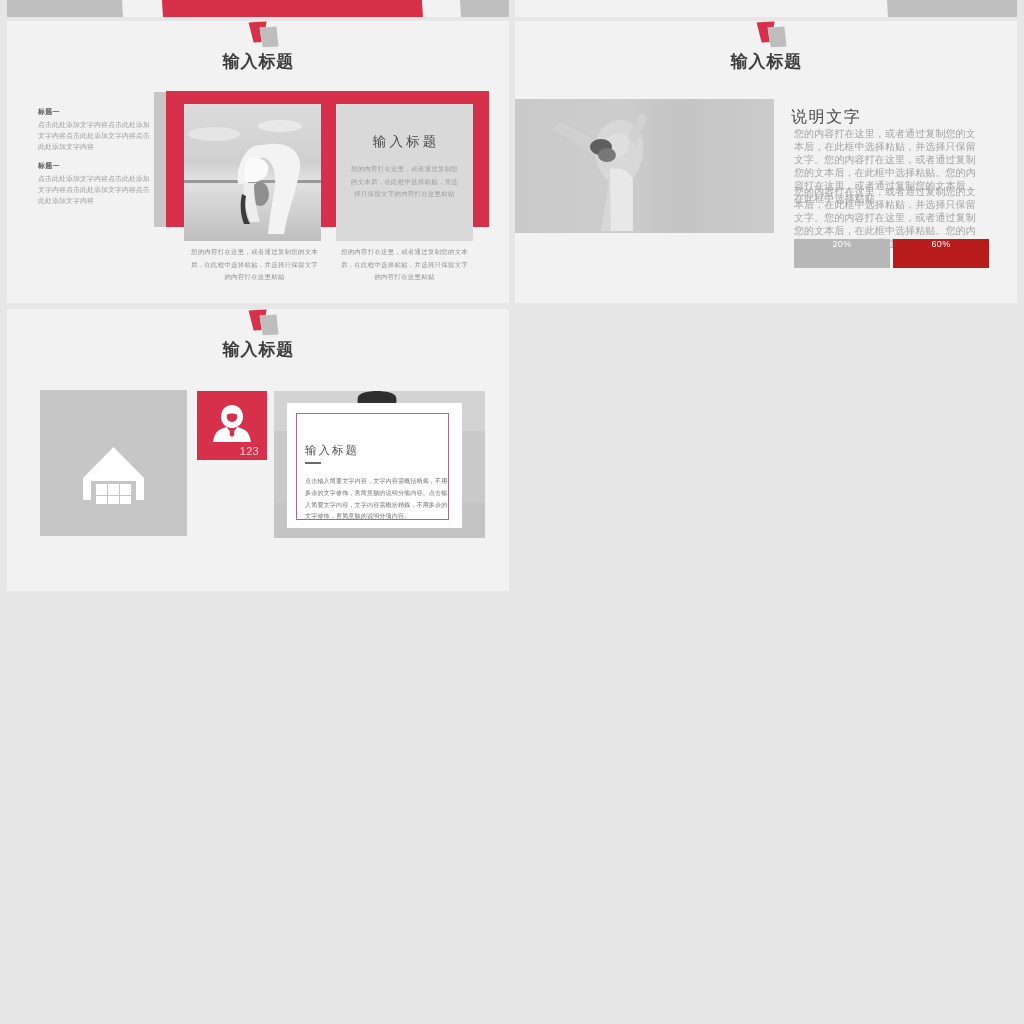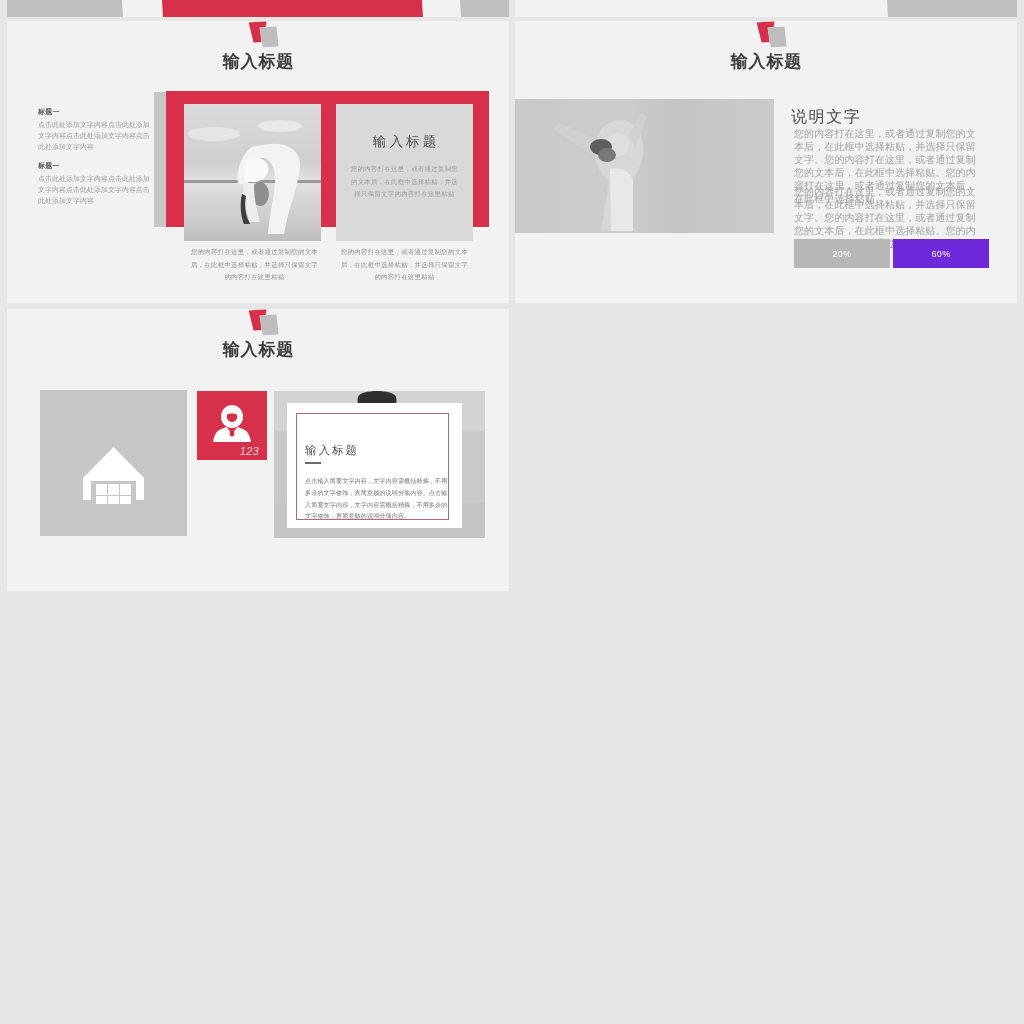--- a/index.html
+++ b/index.html
@@ -29,21 +29,21 @@
                 font-size:13.5px;color:#4a4a4a;letter-spacing:3.2px;text-indent:3.2px;}
   .s1-cardbody{position:absolute;left:12px;top:59px;width:113px;text-align:center;
                font-size:6.4px;color:#9b9b9b;line-height:12.6px;letter-spacing:.3px;}
   .s1-cap{position:absolute;font-size:6.4px;color:#8f8f8f;line-height:12.6px;
           letter-spacing:.3px;text-align:center;width:131px;top:225px;}
 
   
   .s2-photo{position:absolute;left:0;top:78px;width:259px;height:134px;overflow:hidden;}
   .s2-h{position:absolute;left:276px;top:86px;font-size:16px;color:#4a4a4a;letter-spacing:1.6px;}
   .s2-p{position:absolute;left:279px;width:186px;font-size:10px;color:#a3a3a3;line-height:13px;letter-spacing:.1px;}
-  .s2-btn{position:absolute;height:29px;width:96px;display:flex;align-items:center;
+  .s2-btn{position:absolute;height:29px;width:96px;display:flex;
           justify-content:center;font-size:9px;color:#fff;letter-spacing:.4px;top:218px;}
 
   
   .s3-gray{position:absolute;left:33px;top:81px;width:147px;height:146px;background:#c6c6c6;}
   .s3-tile{position:absolute;left:190px;width:70px;height:69px;background:#d6304a;overflow:hidden;}
   .s3-val{position:absolute;right:8px;bottom:3px;font-size:11px;color:#ffd5dc;letter-spacing:.3px;line-height:12px;}
   .s3-photo{position:absolute;left:267px;top:82px;width:211px;height:147px;overflow:hidden;}
   .s3-card{position:absolute;left:280px;top:94px;width:175px;height:125px;background:#fff;}
   .s3-inner{position:absolute;left:9px;top:10px;width:153px;height:107px;border:0.9px solid #b0687b;box-sizing:border-box;}
   .s3-ct{position:absolute;left:18px;top:40px;font-size:11.5px;color:#555;letter-spacing:2px;}
@@ -151,21 +151,21 @@
       </svg>
     </div>
 
     <div class="s2-h">说明文字</div>
     <div class="s2-p" style="top:106px;">您的内容打在这里，或者通过复制您的文本后，在此框中选择粘贴，并选择只保留文字。您的内容打在这里，或者通过复制您的文本后，在此框中选择粘贴。您的内容打在这里，或者通过复制您的文本后，在此框中选择粘贴</div>
     <div class="s2-p" style="top:164px;">您的内容打在这里，或者通过复制您的文本后，在此框中选择粘贴，并选择只保留文字。您的内容打在这里，或者通过复制您的文本后，在此框中选择粘贴。您的内容打在这里，或者通过复制您的文本后，在此框中选择粘贴</div>
 
     <div class="s2-btn" style="left:279px;background:#b7b7b7;">
       <span>20%</span>
     </div>
-    <div class="s2-btn" style="left:378px;background:#6d28d9;">
+    <div class="s2-btn" style="left:378px;background:#b91c1c;">
       <span>60%</span>
     </div>
   </div>
 
   <div class="slide cL r2">
     <svg class="logo" viewBox="0 0 31 27">
         <use href="#logoShape"></use>
       </svg>
     <div class="stitle">输入标题</div>
 
@@ -176,21 +176,21 @@
         <path d="M96.0 88.0 L104.0 88.0 L104.0 110.0 L96.0 110.0 Z" fill="#fff"></path>
         <rect x="56" y="94" width="11" height="11" fill="#fff"></rect>
         <rect x="68" y="94" width="11" height="11" fill="#fff"></rect>
         <rect x="80" y="94" width="11" height="11" fill="#fff"></rect>
         <rect x="56" y="106" width="11" height="8" fill="#fff"></rect>
         <rect x="68" y="106" width="11" height="8" fill="#fff"></rect>
         <rect x="80" y="106" width="11" height="8" fill="#fff"></rect>
       </svg>
     </div>
 
-    <div class="s3-tile" style="top:82px;font-style:italic;">
+    <div class="s3-tile" style="top:82px;">
       <svg width="70" height="69" viewBox="0 0 70 69" style="position:absolute;left:0;top:0;">
         <path d="M35 14 C41.5 14 46 19 46 26 C46 32 41.5 37 35 37 C28.5 37 24 32 24 26 C24 19 28.5 14 35 14 Z" fill="#fff"></path>
         <path d="M30 24 C31 22 39 22 40 24 C41 27 39 31 35 31 C31 31 29 27 30 24 Z" fill="#d6304a"></path>
         <path d="M29.5 36 L35 43 L40.5 36 L46 38 C51 40 53 45 54 51 L16 51 C17 45 19 40 24 38 Z" fill="#fff"></path>
         <path d="M33.5 37 L35 40 L36.5 37 L37.5 44 L35 46 L32.5 44 Z" fill="#d6304a"></path>
       </svg>
       <div class="s3-val">123</div>
     </div>
 
 

